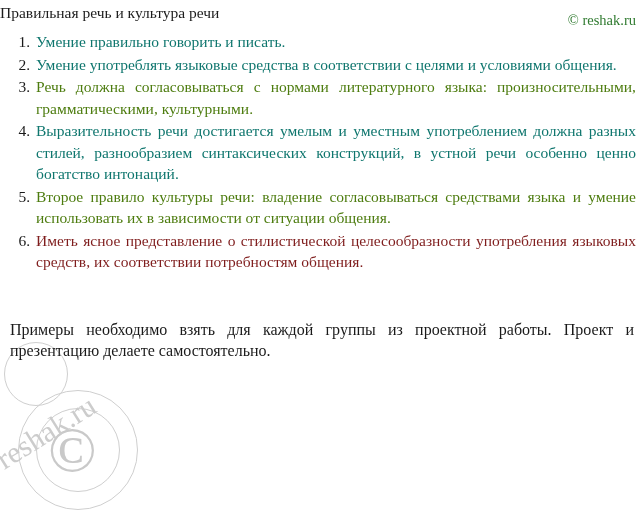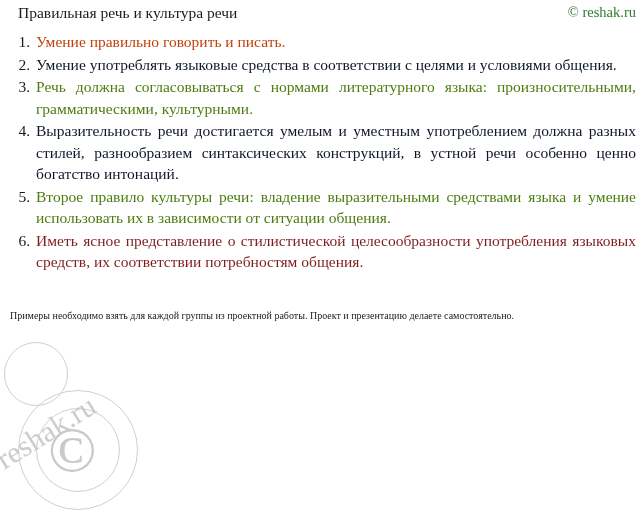--- a/index.html
+++ b/index.html
@@ -17,32 +17,32 @@
   }
   .page {
     position: relative;
     width: 644px;
     height: 530px;
     box-sizing: border-box;
   }
   .header-row {
     position: relative;
     height: 26px;
-    padding: 3px 6px 0 18px;
+    padding: 3px 6px 0 0;
   }
   .doc-title {
     font-size: 15.5px;
     line-height: 19px;
     color: #1c1c1c;
     display: inline-block;
   }
   .watermark-text {
     position: absolute;
     right: 8px;
-    top: 4px;
+    top: 12px;
     font-size: 14.5px;
     color: #2f7a2f;
     font-family: "Liberation Serif", serif;
     white-space: nowrap;
   }
   .list {
     margin: 0;
     padding: 0;
     list-style: none;
     position: relative;
@@ -64,42 +64,42 @@
     font-size: 15.5px;
     line-height: 21.5px;
     color: #1a1a1a;
   }
   .item-text {
     flex: 1;
     font-size: 15.5px;
     line-height: 21.5px;
     text-align: justify;
     text-justify: inter-word;
-    color: #c2410c;
+    color: #0f766e;
     padding-right: 2px;
   }
   .item-text.nojustify {
     text-align: left;
   }
   .tail {
-    margin-top: 32px;
-    font-size: 10px;
+    margin-top: 46px;
+    font-size: 16px;
     line-height: 21.5px;
     text-align: justify;
     color: #1a1a1a;
     padding: 0 4px 0 4px;
     position: relative;
     z-index: 3;
   }
   .content {
     padding: 2px 6px 0 6px;
     position: relative;
   }
   
-  .faded { color: #0f172a; }
+  .faded { color: #0f766e; }
   .faded2 { color: #4d7c0f; }
   .faint { color: #7f1d1d; }
 
   
   .wm {
     position: absolute;
     pointer-events: none;
     z-index: 1;
   }
   .ring {
@@ -155,21 +155,21 @@
       <li class="list-item">
         <span class="item-num">3.</span>
         <span class="item-text faded2">Речь должна согласовываться с нормами литературного языка: произносительными, грамматическими, культурными.</span>
       </li>
       <li class="list-item">
         <span class="item-num">4.</span>
         <span class="item-text faded">Выразительность речи достигается умелым и уместным употреблением должна разных стилей, разнообразием синтаксических конструкций, в устной речи особенно ценно богатство интонаций.</span>
       </li>
       <li class="list-item">
         <span class="item-num">5.</span>
-        <span class="item-text faded2">Второе правило культуры речи: владение выразительными средствами языка и умение использовать их в зависимости от ситуации общения.</span>
+        <span class="item-text faded2">Второе правило культуры речи: владение согласовываться средствами языка и умение использовать их в зависимости от ситуации общения.</span>
       </li>
       <li class="list-item">
         <span class="item-num">6.</span>
         <span class="item-text faint">Иметь ясное представление о стилистической целесообразности употребления языковых средств, их соответствии потребностям общения.</span>
       </li>
     </ol>
 
     <p class="tail">Примеры необходимо взять для каждой группы из проектной работы. Проект и презентацию делаете самостоятельно.</p>
   </div>
 </div>

